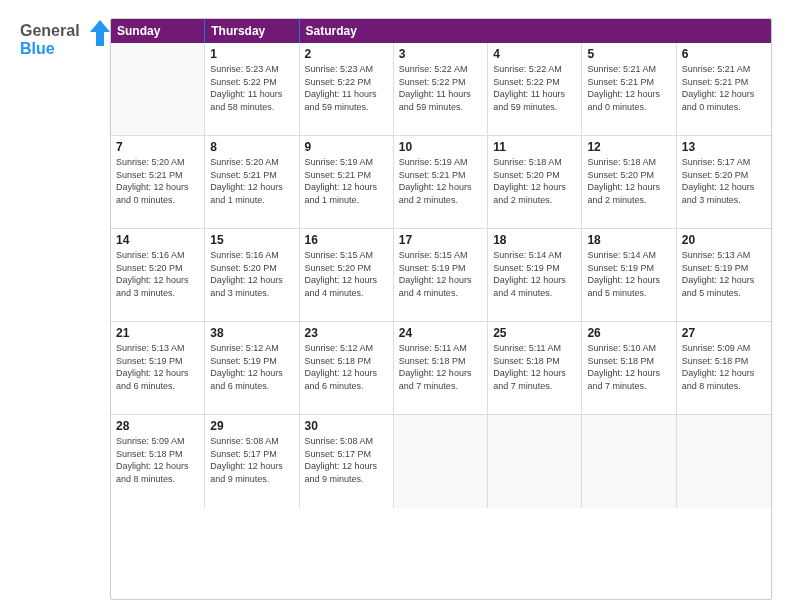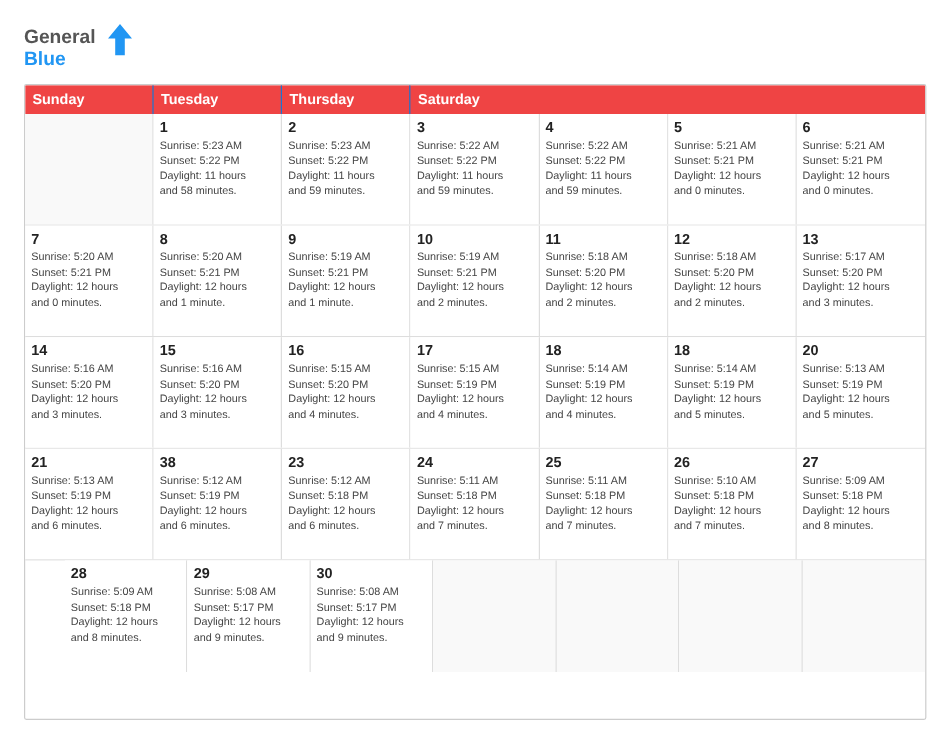--- a/index.html
+++ b/index.html
@@ -8,21 +8,20 @@
       height: 612px;
       background: #fff;
       font-family: Arial, sans-serif;
       overflow: hidden;
     }
     .page {
       width: 792px;
       height: 612px;
       padding: 18px 20px 12px 20px;
       display: flex;
-      flex-direction: column;
     }
     .header {
       display: flex;
       justify-content: space-between;
       align-items: flex-start;
       margin-bottom: 10px;
     }
     .logo {
       display: flex;
       align-items: center;
@@ -43,41 +42,41 @@
     }
     .calendar {
       flex: 1;
       border: 1px solid #ccc;
       border-radius: 2px;
       overflow: hidden;
     }
     .cal-header {
       display: grid;
       grid-template-columns: repeat(7, 1fr);
-      background: #ef4444;
+      background: #701a75;
     }
     .cal-header-cell {
       color: #fff;
       font-size: 12px;
       font-weight: bold;
       padding: 5px 6px;
       text-align: left;
       border-right: 1px solid #1976D2;
     }
     .cal-header-cell:last-child { border-right: none; }
     .cal-body {
       display: grid;
       grid-template-rows: repeat(5, 1fr);
     }
     .cal-row {
       display: grid;
       grid-template-columns: repeat(7, 1fr);
       border-bottom: 1px solid #ddd;
     }
-    .cal-row:last-child { border-bottom: none; margin-left: 33px; }
+    .cal-row:last-child { border-bottom: none; }
     .cal-cell {
       border-right: 1px solid #ddd;
       padding: 4px 5px 3px 5px;
       font-size: 9.5px;
       color: #333;
       min-height: 92px;
       vertical-align: top;
       background: #fff;
     }
     .cal-cell:last-child { border-right: none; }
@@ -109,21 +108,20 @@
     <div class="title-block">
       <div class="month-title"></div>
       <div class="subtitle"></div>
     </div>
   </div>
 
   <div class="calendar">
     <div class="cal-header">
 
     <div class="cal-header-cell">Sunday</div>
-        <div class="cal-header-cell">Tuesday</div>
         <div class="cal-header-cell">Thursday</div>
         <div class="cal-header-cell">Saturday</div>
       </div>
     <div class="cal-body">
 
     <div class="cal-row">
           <div class="cal-cell empty"></div>
           <div class="cal-cell">
             <div class="day-num">1</div>
             <div class="day-info" style="white-space: pre-line;">Sunrise: 5:23 AM

